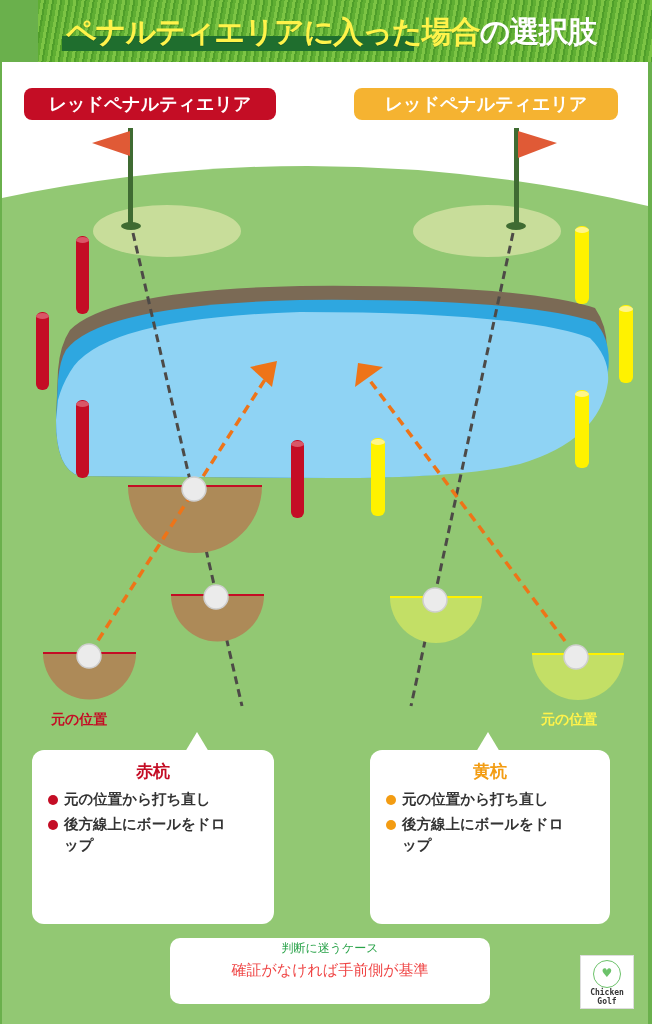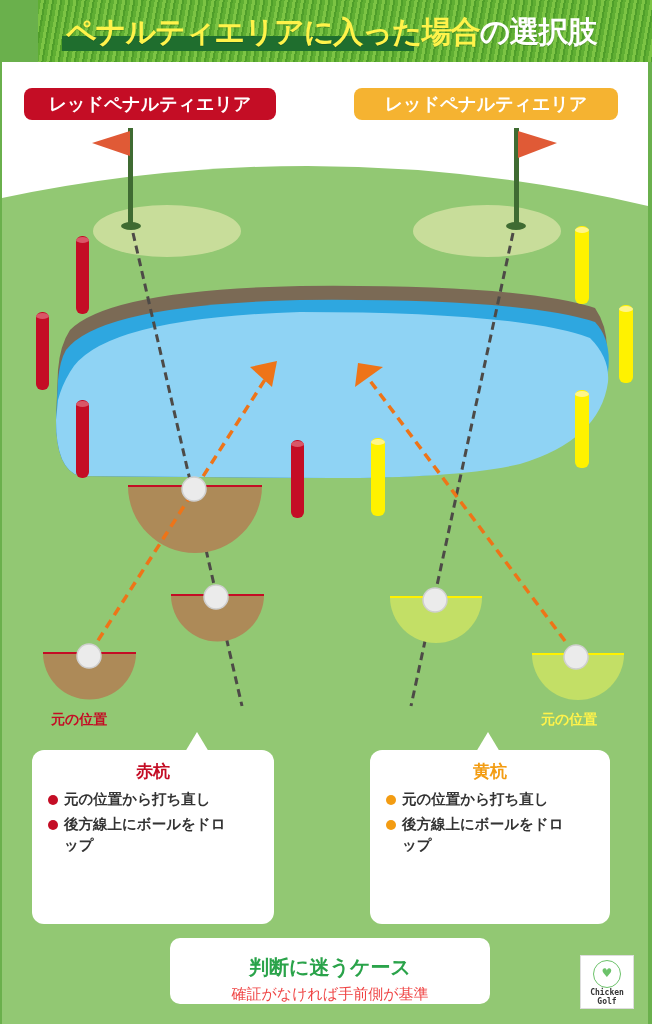--- a/index.html
+++ b/index.html
@@ -19,21 +19,21 @@
   .card::before { content:""; position:absolute; top:-18px; border-left:12px solid transparent; border-right:12px solid transparent; border-bottom:20px solid #fff; }
   .card.red { left:32px; top:750px; width:242px; height:174px; }
   .card.red::before { left:153px; }
   .card.yellow { left:370px; top:750px; width:240px; height:174px; }
   .card.yellow::before { left:106px; }
   .card h3 { margin:10px 0 6px 0; text-align:center; font-size:17px; font-weight:bold; }
   .card ul { list-style:none; margin:0; padding:0 0 0 14px; }
   .card li { position:relative; padding-left:18px; font-size:14.5px; font-weight:bold; color:#333; line-height:21px; margin-bottom:4px; }
   .card li .dot { position:absolute; left:2px; top:6px; width:10px; height:10px; border-radius:50%; }
   .bottom-card { position:absolute; left:170px; top:938px; width:320px; height:66px; background:#fff; border-radius:10px; text-align:center; }
-  .bottom-card .t1 { font-size:20px; font-weight:bold; color:#2aa34a; margin-top:16px; }
+  .bottom-card .t1 { font-size:12px; font-weight:normal; color:#2aa34a; margin-top:2px; }
   .bottom-card .t2 { font-size:15px; font-weight:normal; color:#ef4444; margin-top:4px; }
   .logo { position:absolute; left:580px; top:955px; width:52px; height:52px; background:#fff; border:1px solid #ddd; text-align:center; }
   .logo .circle { width:26px; height:26px; border:1.5px solid #6cc26a; border-radius:50%; margin:4px auto 0; font-size:12px; color:#6cc26a; line-height:24px; }
   .logo .name { font-family:"DejaVu Sans Mono",monospace; font-size:8px; font-weight:bold; color:#333; line-height:9px; }
 </style>
 </head>
 <body>
 
 <div class="header">
   <div class="title-underline"></div>

